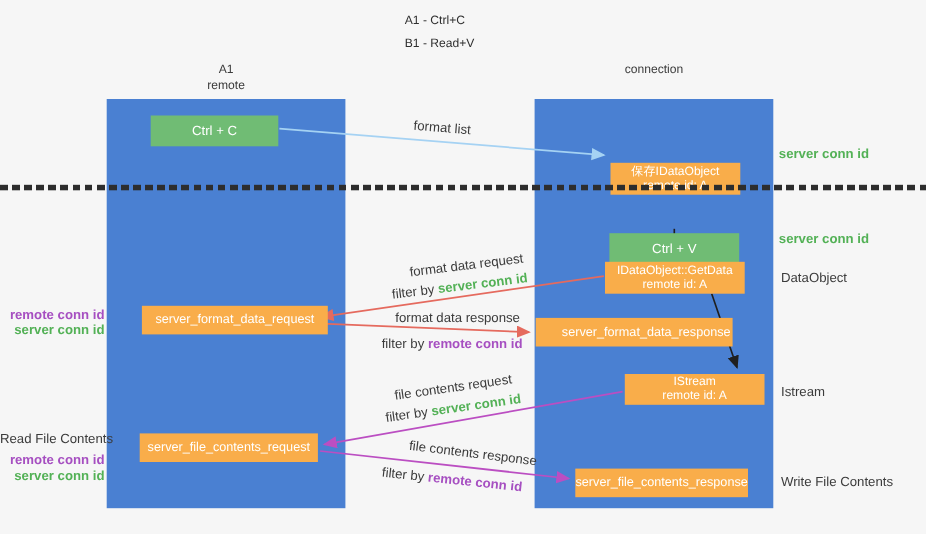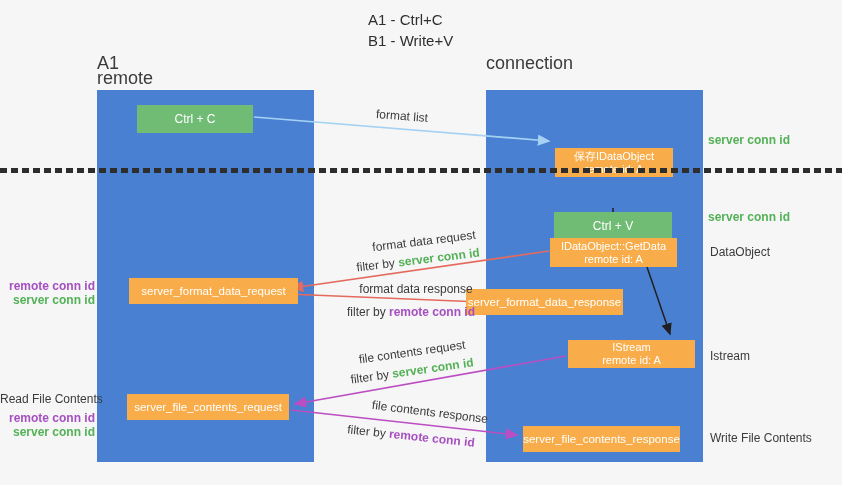--- a/index.html
+++ b/index.html
@@ -2,22 +2,22 @@
 <html style="--background: #f6f6f6; --blue-column: #4a80d2; --green-box: #70bc74; --orange-box: #f9ad4a; --green-text: #53b156; --purple-text: #a64fc1; --red-arrow: #e56a5e; --magenta-arrow: #bb4ec2; --light-blue-arrow: #a5d2f3; --black-arrow: #1f1f1f; --text-dark: #3b3b3b;"><head>
 <meta charset="utf-8">
 <style>
   html,body{margin:0;padding:0;background:#f6f6f6;}
   .stage{
     position:relative;width:842px;height:485px;overflow:hidden;
     background:var(--background,#f6f6f6);
     font-family:"Liberation Sans",sans-serif;color:var(--text-dark,#3b3b3b);
   }
   .abs{position:absolute;}
-  .title{left:368px;top:9px;font-size:15px;line-height:21px;color:#2f2f2f;}
-  .col-header{width:217px;text-align:left;font-size:18px;line-height:15px;color:#3b3b3b;}
+  .title{left:368px;top:9px;font-size:11px;line-height:21px;color:#2f2f2f;}
+  .col-header{width:217px;text-align:center;font-size:11px;line-height:15px;color:#3b3b3b;}
   .lifeline{width:217px;height:372px;top:90px;background:var(--blue-column,#4a80d2);}
   .divider{left:0;top:168px;width:842px;height:5px;
     background:repeating-linear-gradient(90deg,#2d2d2d 0 7px,transparent 7px 11px);}
   .node{display:flex;flex-direction:column;justify-content:center;
     color:#fff;text-align:center;font-size:11px;line-height:13px;}
   .node.green{background:var(--green-box,#70bc74);}
   .node.orange{background:var(--orange-box,#f9ad4a);}
   .node .l1,.node .l2{width:100%;}
   .keybox{font-size:12px;}
   .msgbox{font-size:11.5px;white-space:nowrap;}
@@ -37,21 +37,21 @@
   .mh-red{fill:var(--red-arrow,#e56a5e);}
   .mh-magenta{fill:var(--magenta-arrow,#bb4ec2);}
 </style>
 </head>
 <body>
 
 <div class="stage">
 
   <div class="abs title">
     <div>A1 - Ctrl+C</div>
-    <div>B1 - Write+V</div>
+    <div>B1 - Read+V</div>
   </div>
 
   <div class="abs col-header" style="left:97px;top:56px;">
     <div>A1</div>
     <div>remote</div>
   </div>
   <div class="abs col-header" style="left:486px;top:56px;">
     <div>connection</div>
   </div>
 
@@ -93,21 +93,21 @@
     <span class="l1">保存IDataObject</span>
     <span class="l2">remote id: A</span>
   </div>
   <div class="abs node orange" style="left:550px;top:238px;width:127px;height:29px;">
     <span class="l1">IDataObject::GetData</span>
     <span class="l2">remote id: A</span>
   </div>
   <div class="abs node orange msgbox" style="left:129px;top:278px;width:169px;height:26px;">
     <span>server_format_data_request</span>
   </div>
-  <div class="abs node orange msgbox" style="left:466px;top:289px;width:157px;height:26px;">
+  <div class="abs node orange msgbox" style="left:487px;top:289px;width:157px;height:26px;padding-left:22px;">
     <span>server_format_data_response</span>
   </div>
   <div class="abs node orange" style="left:568px;top:340px;width:127px;height:28px;">
     <span class="l1">IStream</span>
     <span class="l2">remote id: A</span>
   </div>
   <div class="abs node orange msgbox" style="left:127px;top:394px;width:162px;height:26px;">
     <span>server_file_contents_request</span>
   </div>
   <div class="abs node orange msgbox" style="left:523px;top:426px;width:157px;height:26px;">

